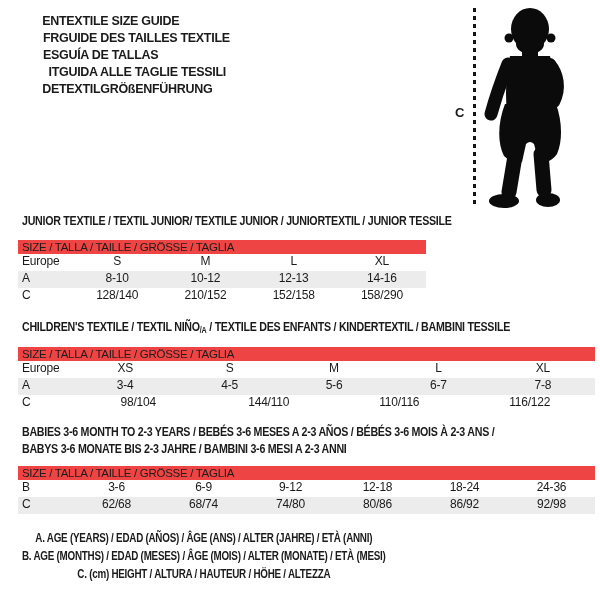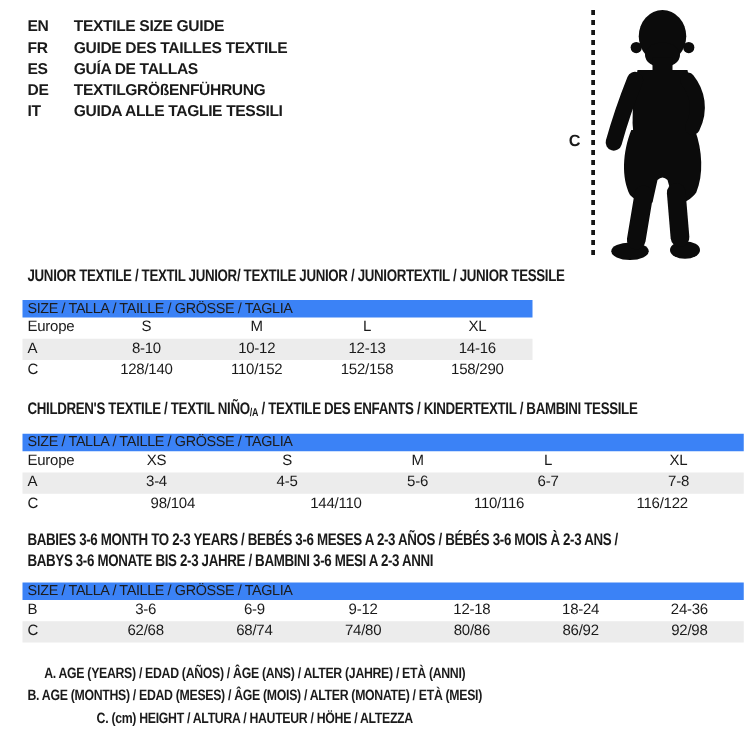--- a/index.html
+++ b/index.html
@@ -8,41 +8,41 @@
     width:600px; height:600px;
     font-family:"Liberation Sans", sans-serif;
     color:#1a1a1a;
   }
   .canvas {
     position:relative; width:600px; height:600px;
     background:#ffffff; overflow:hidden;
   }
 
   
-  .lang-list { position:absolute; left:22px; top:12px; }
+  .lang-list { position:absolute; left:22px; top:12px;text-align:right; }
   .lang-row { display:flex; height:17px; align-items:center;
     font-weight:bold; font-size:12.5px; letter-spacing:-0.3px; }
   .lang-code { width:37px; }
 
   
   .dash-line { position:absolute; left:473px; top:8px; width:3px; height:198px;
     background:repeating-linear-gradient(to bottom, #151515 0 4px, transparent 4px 8px); }
   .c-label { position:absolute; left:455px; top:105px;
     font-weight:bold; font-size:13px; }
   .baby { position:absolute; left:478px; top:4px; }
 
   
   .title { position:absolute; font-weight:bold; font-size:13.5px;
     letter-spacing:-0.35px; white-space:nowrap;
     transform:scaleX(0.79); transform-origin:0 0; }
   .title .subscript { font-size:9px; vertical-align:-2px; letter-spacing:-0.2px; }
 
   
   .table { position:absolute; }
-  .size-bar { height:14px; background:#3b82f6; font-size:11.5px;
+  .size-bar { height:14px; background:#ef4444; font-size:11.5px;
     line-height:14px; padding-left:4px; letter-spacing:-0.3px; color:#1c1c1c; }
   .trow { display:flex; height:17px; align-items:flex-start;
     font-size:12px; letter-spacing:-0.2px; }
   .rows .trow:nth-child(2) { background:#ececec; }
   .cell { flex:1; text-align:center; }
   .cell.lbl { flex:0 0 55px; text-align:left; padding-left:4px; }
 
   
   .footnotes { position:absolute; left:22px; top:531px;text-align:center; }
   .footnote { height:18px; font-weight:bold; font-size:12px;
@@ -61,26 +61,26 @@
     </div>
     <div class="lang-row">
       <span class="lang-code">FR</span>
       <span class="lang-label">GUIDE DES TAILLES TEXTILE</span>
     </div>
     <div class="lang-row">
       <span class="lang-code">ES</span>
       <span class="lang-label">GUÍA DE TALLAS</span>
     </div>
     <div class="lang-row">
+      <span class="lang-code">IT</span>
+      <span class="lang-label">GUIDA ALLE TAGLIE TESSILI</span>
+    </div>
+    <div class="lang-row">
       <span class="lang-code">DE</span>
       <span class="lang-label">TEXTILGRÖßENFÜHRUNG</span>
-    </div>
-    <div class="lang-row">
-      <span class="lang-code">IT</span>
-      <span class="lang-label">GUIDA ALLE TAGLIE TESSILI</span>
     </div>
   </div>
 
   <div class="dash-line"></div>
   <div class="c-label">C</div>
   <svg class="baby" width="100" height="208" viewBox="0 0 100 208" aria-hidden="true">
     <g fill="#0b0b0b">
       <ellipse cx="52" cy="25" rx="19" ry="21"></ellipse>
       <circle cx="31" cy="34" r="4.5"></circle>
       <circle cx="73" cy="34" r="4.5"></circle>
@@ -114,21 +114,21 @@
       <div class="trow">
         <span class="cell lbl">A</span>
         <span class="cell">8-10</span>
         <span class="cell">10-12</span>
         <span class="cell">12-13</span>
         <span class="cell">14-16</span>
       </div>
       <div class="trow">
         <span class="cell lbl">C</span>
         <span class="cell">128/140</span>
-        <span class="cell">110/152</span>
+        <span class="cell">210/152</span>
         <span class="cell">152/158</span>
         <span class="cell">158/290</span>
       </div>
     </div>
   </div>
 
   <div class="title" style="left:22px; top:319px;">
     <span>CHILDREN'S TEXTILE / TEXTIL NIÑO</span><span class="subscript">/A</span><span> / TEXTILE DES ENFANTS / KINDERTEXTIL / BAMBINI TESSILE</span>
   </div>
 

